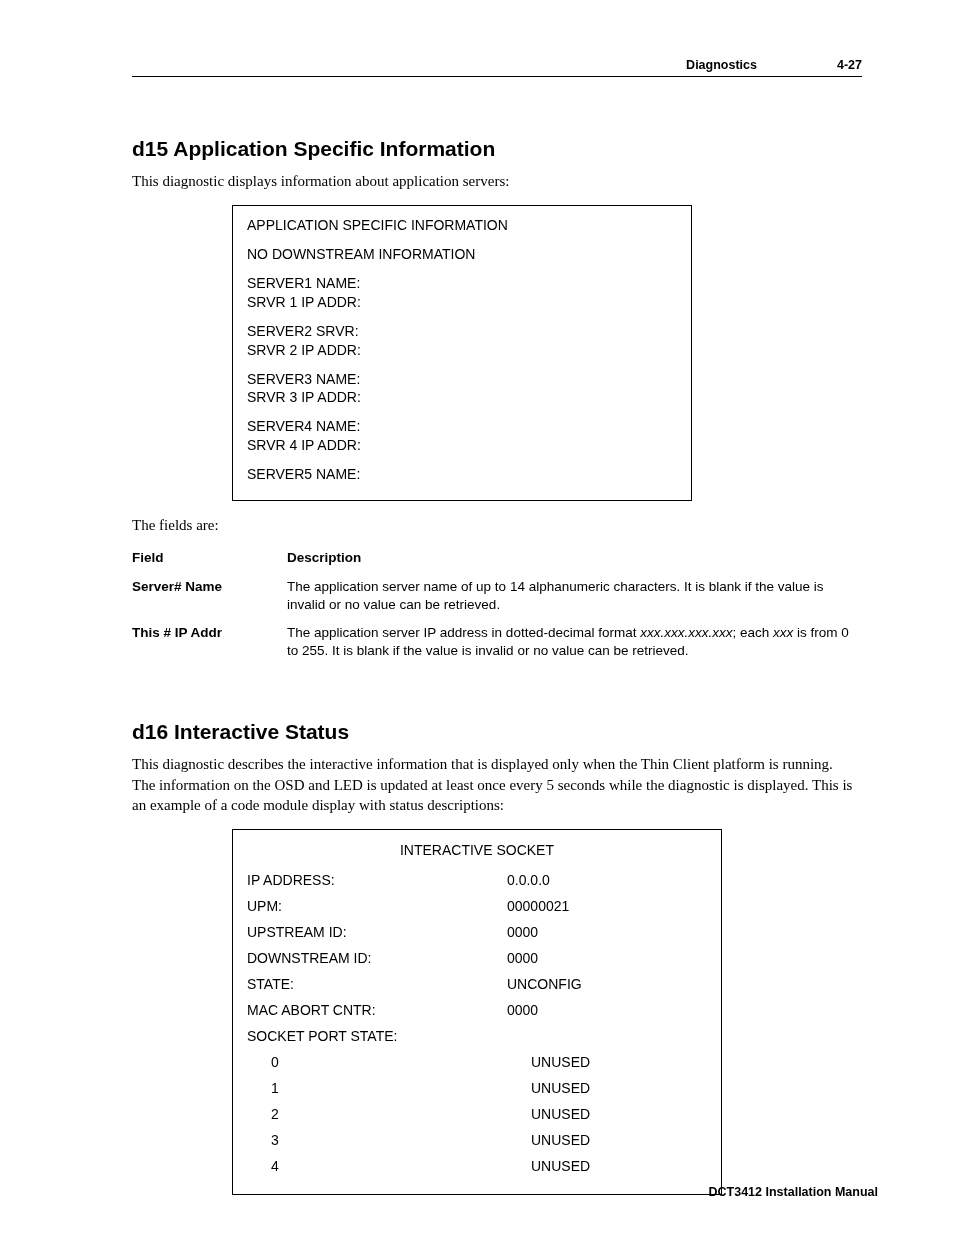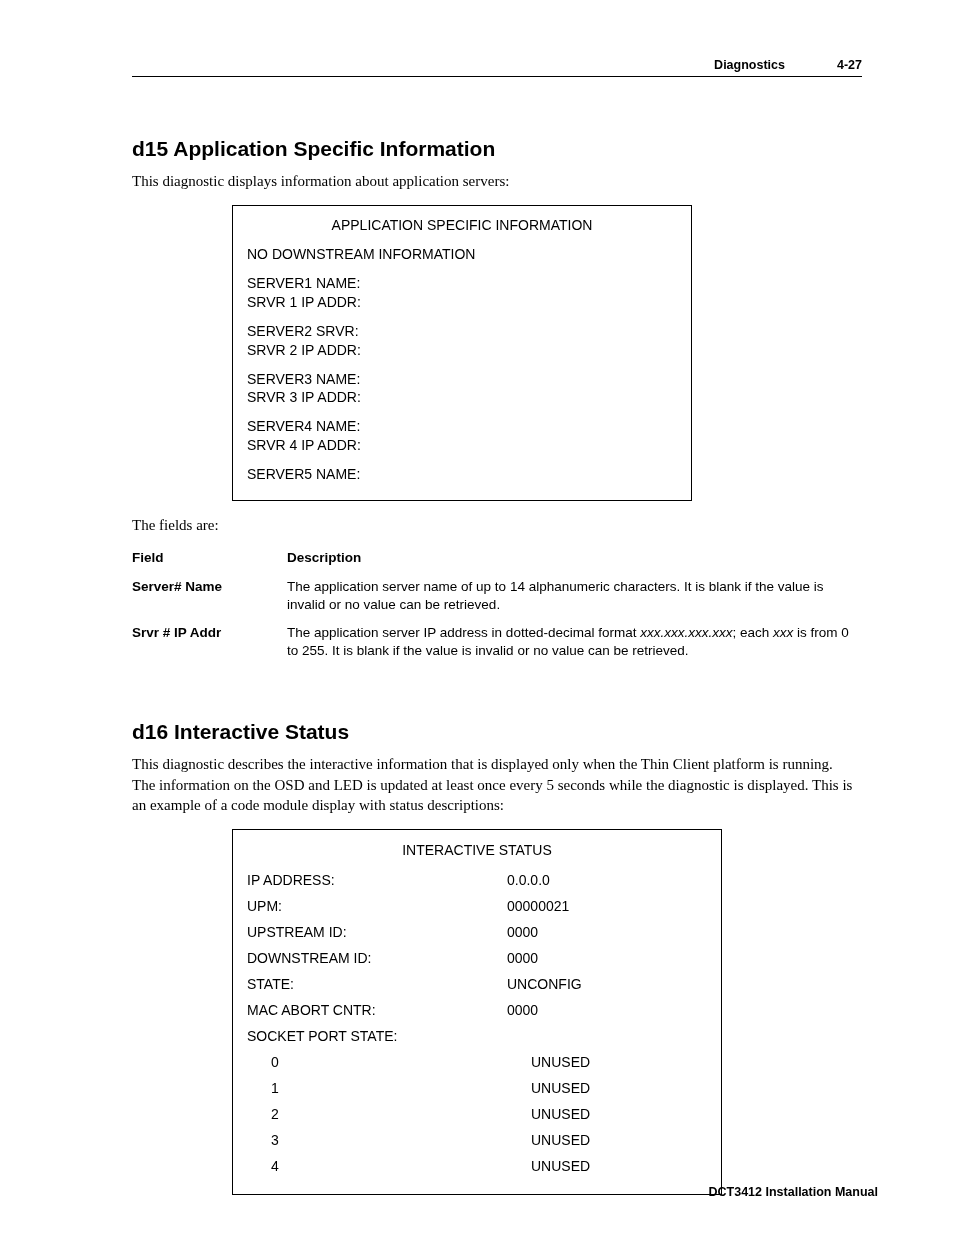--- a/index.html
+++ b/index.html
@@ -19,21 +19,21 @@
   .header-line {
     border-bottom: 1.5px solid #000;
     padding-bottom: 4px;
     margin-bottom: 60px;
     display: flex;
     justify-content: flex-end;
     font-family: Arial, Helvetica, sans-serif;
     font-weight: bold;
     font-size: 12.5px;
   }
-  .header-line .section-name { margin-right: 52px; text-align: right; }
+  .header-line .section-name { margin-right: 80px; text-align: right; }
   .h2 {
     font-family: Arial, Helvetica, sans-serif;
     font-weight: bold;
     font-size: 21px;
     margin: 0 0 10px 0;
   }
   .body-text {
     font-family: Georgia, 'Times New Roman', serif;
     font-size: 15px;
     line-height: 1.35;
@@ -42,21 +42,20 @@
   .panel {
     border: 1px solid #000;
     width: 430px;
     margin: 0 0 14px 100px;
     padding: 10px 14px 6px 14px;
     font-family: Arial, Helvetica, sans-serif;
     font-size: 14px;
     line-height: 1.35;
   }
   .panel-title {
-    text-align: center;
     margin-bottom: 10px;
   }
   .panel-block {
     margin-bottom: 10px;
   }
   .panel2 {
     border: 1px solid #000;
     width: 460px;
     margin: 0 0 14px 100px;
     padding: 12px 14px 10px 14px;
@@ -144,32 +143,32 @@
   <div class="field-table">
     <div class="field-row field-header">
       <div class="f1">Field</div>
       <div class="f2">Description</div>
     </div>
     <div class="field-row">
       <div class="f1">Server# Name</div>
       <div class="f2">The application server name of up to 14 alphanumeric characters. It is blank if the value is invalid or no value can be retrieved.</div>
     </div>
     <div class="field-row">
-      <div class="f1">Srvr # IP Addr</div>
+      <div class="f1">This # IP Addr</div>
       <div class="f2"><span>The application server IP address in dotted-decimal format </span><span class="em">xxx.xxx.xxx.xxx</span><span>; each </span><span class="em">xxx</span><span> is from 0 to 255. It is blank if the value is invalid or no value can be retrieved.</span></div>
     </div>
   </div>
 
   <div class="section-gap"></div>
 
   <div class="h2">d16 Interactive Status</div>
   <div class="body-text">This diagnostic describes the interactive information that is displayed only when the Thin Client platform is running.  The information on the OSD and LED is updated at least once every 5 seconds while the diagnostic is displayed. This is an example of a code module display with status descriptions:</div>
 
   <div class="panel2">
-    <div class="panel2-title">INTERACTIVE STATUS</div>
+    <div class="panel2-title">INTERACTIVE SOCKET</div>
 
     <div class="panel2-row">
       <div class="label">IP ADDRESS:</div>
       <div class="value">0.0.0.0</div>
     </div>
     <div class="panel2-row">
       <div class="label">UPM:</div>
       <div class="value">00000021</div>
     </div>
     <div class="panel2-row">

